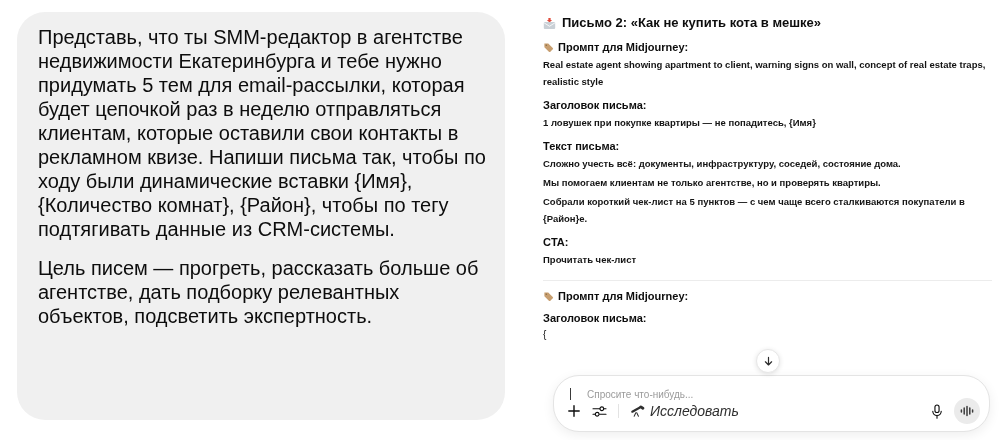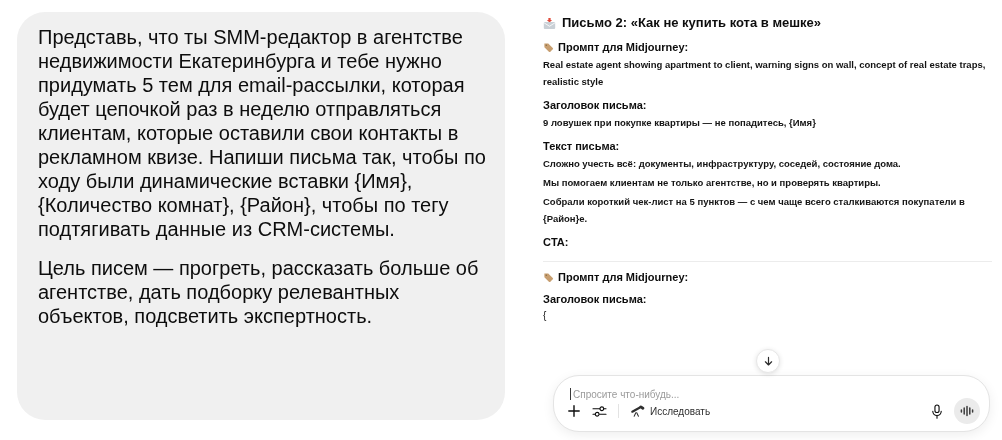--- a/index.html
+++ b/index.html
@@ -46,38 +46,38 @@
   }
 
   
   .composer {
     position:absolute; left:553px; top:375px; width:437px; height:57px;
     background:#fff; border:1px solid #e4e4e4; border-radius:26px;
     box-shadow:0 3px 12px rgba(0,0,0,.07); z-index:5;
   }
   .composer-input {
     position:absolute; left:16px; top:10px; right:16px; height:16px;
-    display:flex; align-items:center; gap:2px;
+    display:flex; align-items:center; gap:16px;
   }
   .caret { width:1px; height:12px; background:#3a3a3a; display:inline-block; }
   .ph { font-size:10px; color:#9b9b9b; }
   .composer-row {
     position:absolute; left:13px; right:9px; bottom:7px; height:26px;
     display:flex; align-items:center; gap:11px;
   }
   .icon-btn {
     background:transparent; border:none; padding:0; margin:0;
     display:flex; align-items:center; justify-content:center; cursor:pointer;
   }
   .vdiv { width:1px; height:14px; background:#e3e3e3; }
   .explore-btn {
     background:transparent; border:none; padding:0; margin:0;
     display:flex; align-items:center; gap:5px; cursor:pointer;
   }
-  .explore-label { font-size:10px; color:#2f2f2f; }
+  .explore-label { font-size:14px; color:#2f2f2f;font-style:italic; }
   .spacer { flex:1; }
   .voice-btn {
     width:26px; height:26px; border-radius:50%; background:#ebebeb; border:none;
     display:flex; align-items:center; justify-content:center; padding:0; cursor:pointer;
   }
 </style>
 </head>
 <body>
 
 <div class="user-bubble">
@@ -102,32 +102,33 @@
         <path d="M2 2 h5.6 L14.2 8.6 a1.5 1.5 0 0 1 0 2.1 L10.7 14.2 a1.5 1.5 0 0 1 -2.1 0 L2 7.6 Z" fill="#c79e6f"></path>
         <circle cx="4.8" cy="4.8" r="1.1" fill="#8a6b44"></circle>
       </svg>
       <span>Промпт для Midjourney:</span>
     </div>
     <p class="body-p">Real estate agent showing apartment to client, warning signs on wall, concept of real estate traps, realistic style</p>
 
     <div class="lbl">
       <span>Заголовок письма:</span>
     </div>
-    <p class="body-p">9 ловушек при покупке квартиры — не попадитесь, {Имя}</p>
+    <p class="body-p">1 ловушек при покупке квартиры — не попадитесь, {Имя}</p>
 
     <div class="lbl">
       <span>Текст письма:</span>
     </div>
     <p class="body-p">Сложно учесть всё: документы, инфраструктуру, соседей, состояние дома.</p>
     <p class="body-p">Мы помогаем клиентам не только агентстве, но и проверять квартиры.</p>
     <p class="body-p">Собрали короткий чек-лист на 5 пунктов — с чем чаще всего сталкиваются покупатели в {Район}е.</p>
 
     <div class="lbl">
       <span>CTA:</span>
     </div>
+    <p class="body-p">Прочитать чек-лист</p>
   </div>
 
   <hr class="divider">
 
   <div>
 
     <div class="lbl">
       <svg width="11" height="11" viewBox="0 0 16 16">
         <path d="M2 2 h5.6 L14.2 8.6 a1.5 1.5 0 0 1 0 2.1 L10.7 14.2 a1.5 1.5 0 0 1 -2.1 0 L2 7.6 Z" fill="#c79e6f"></path>
         <circle cx="4.8" cy="4.8" r="1.1" fill="#8a6b44"></circle>

